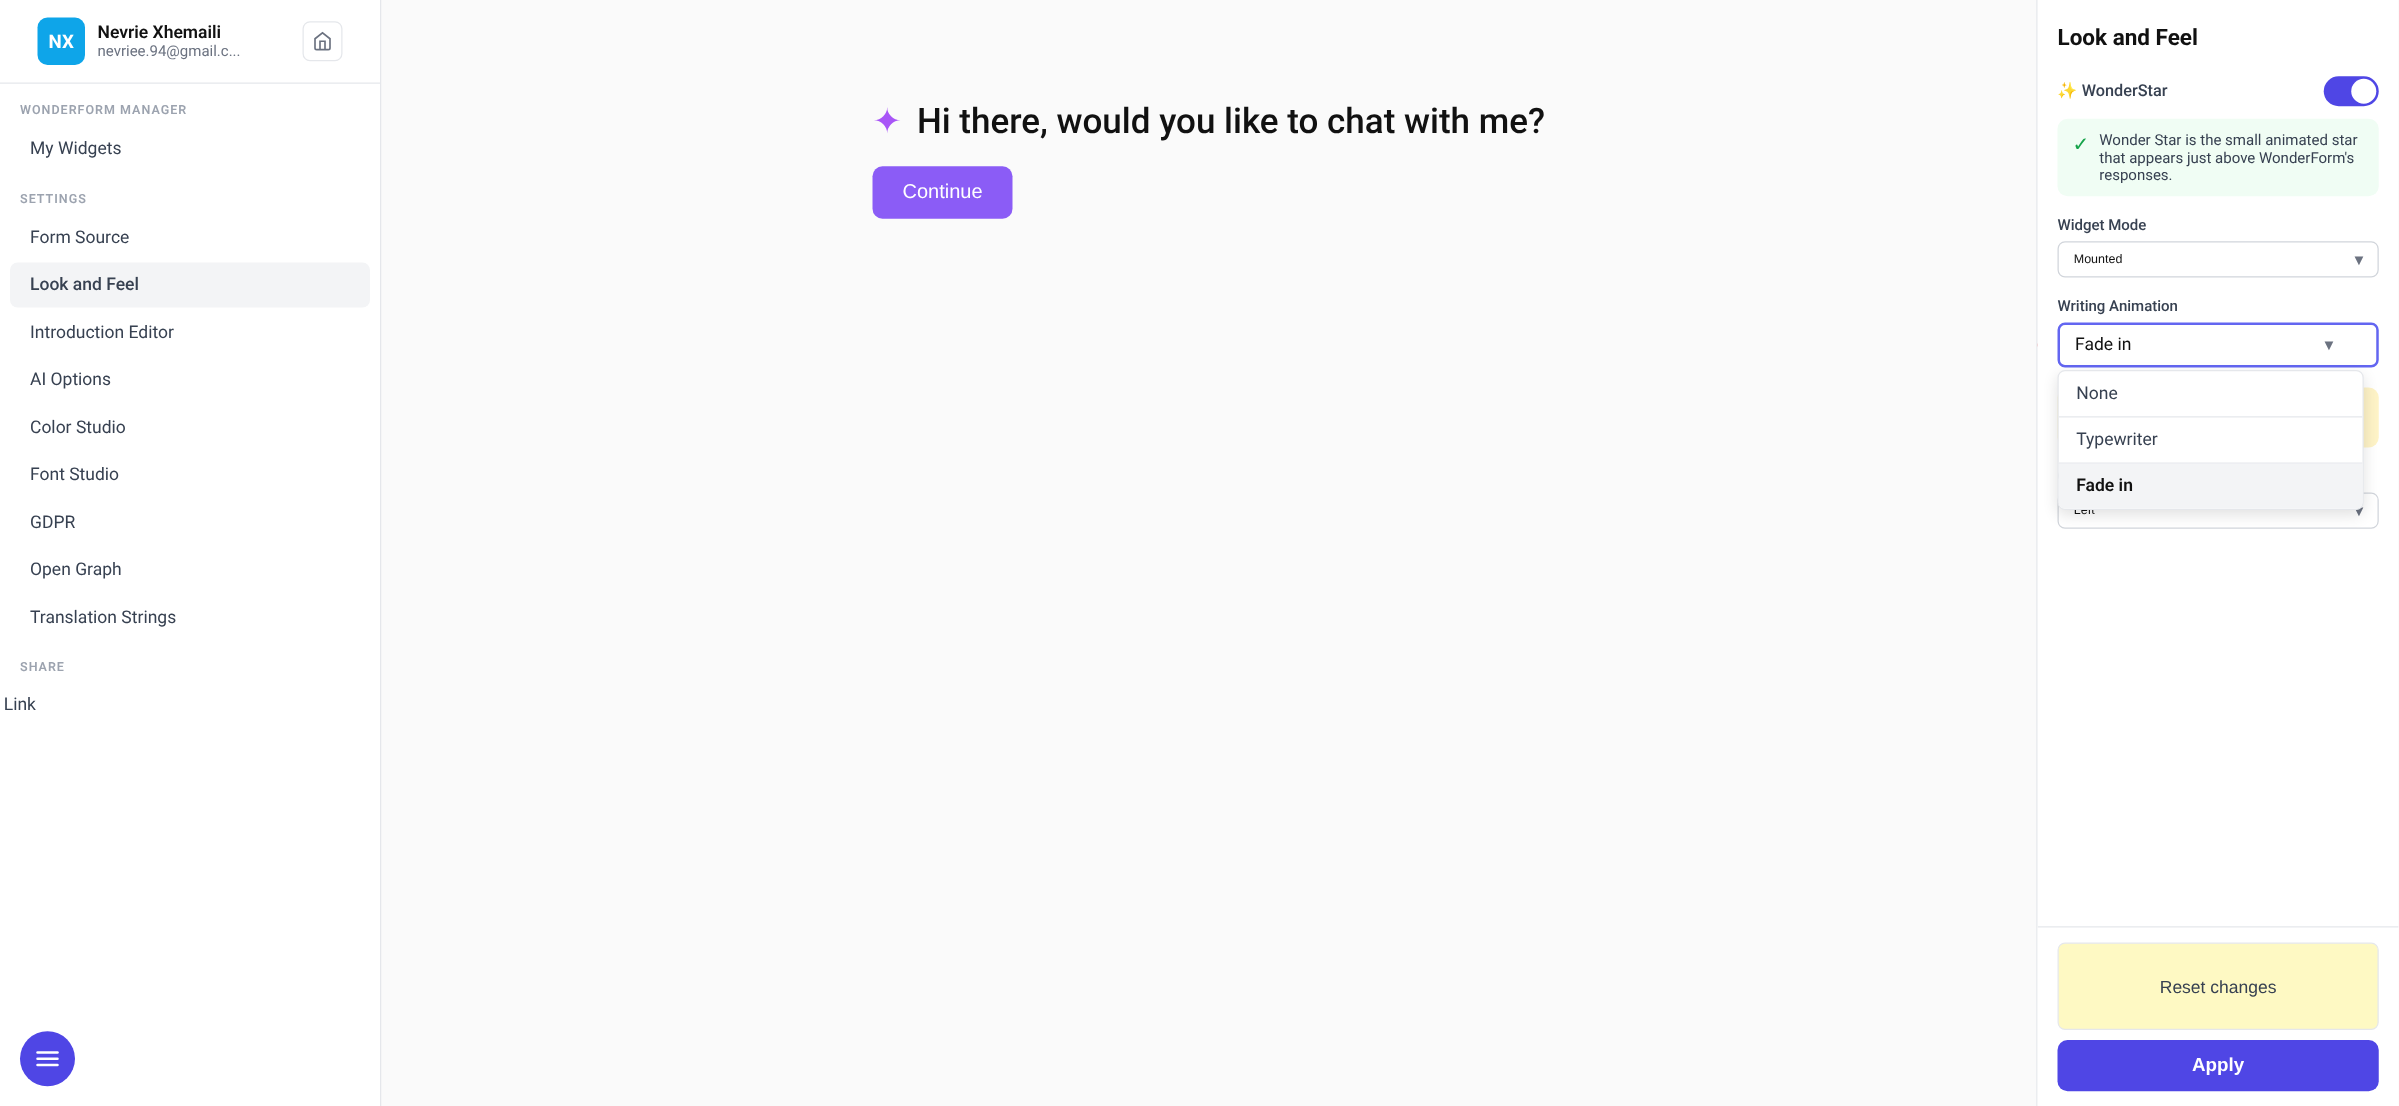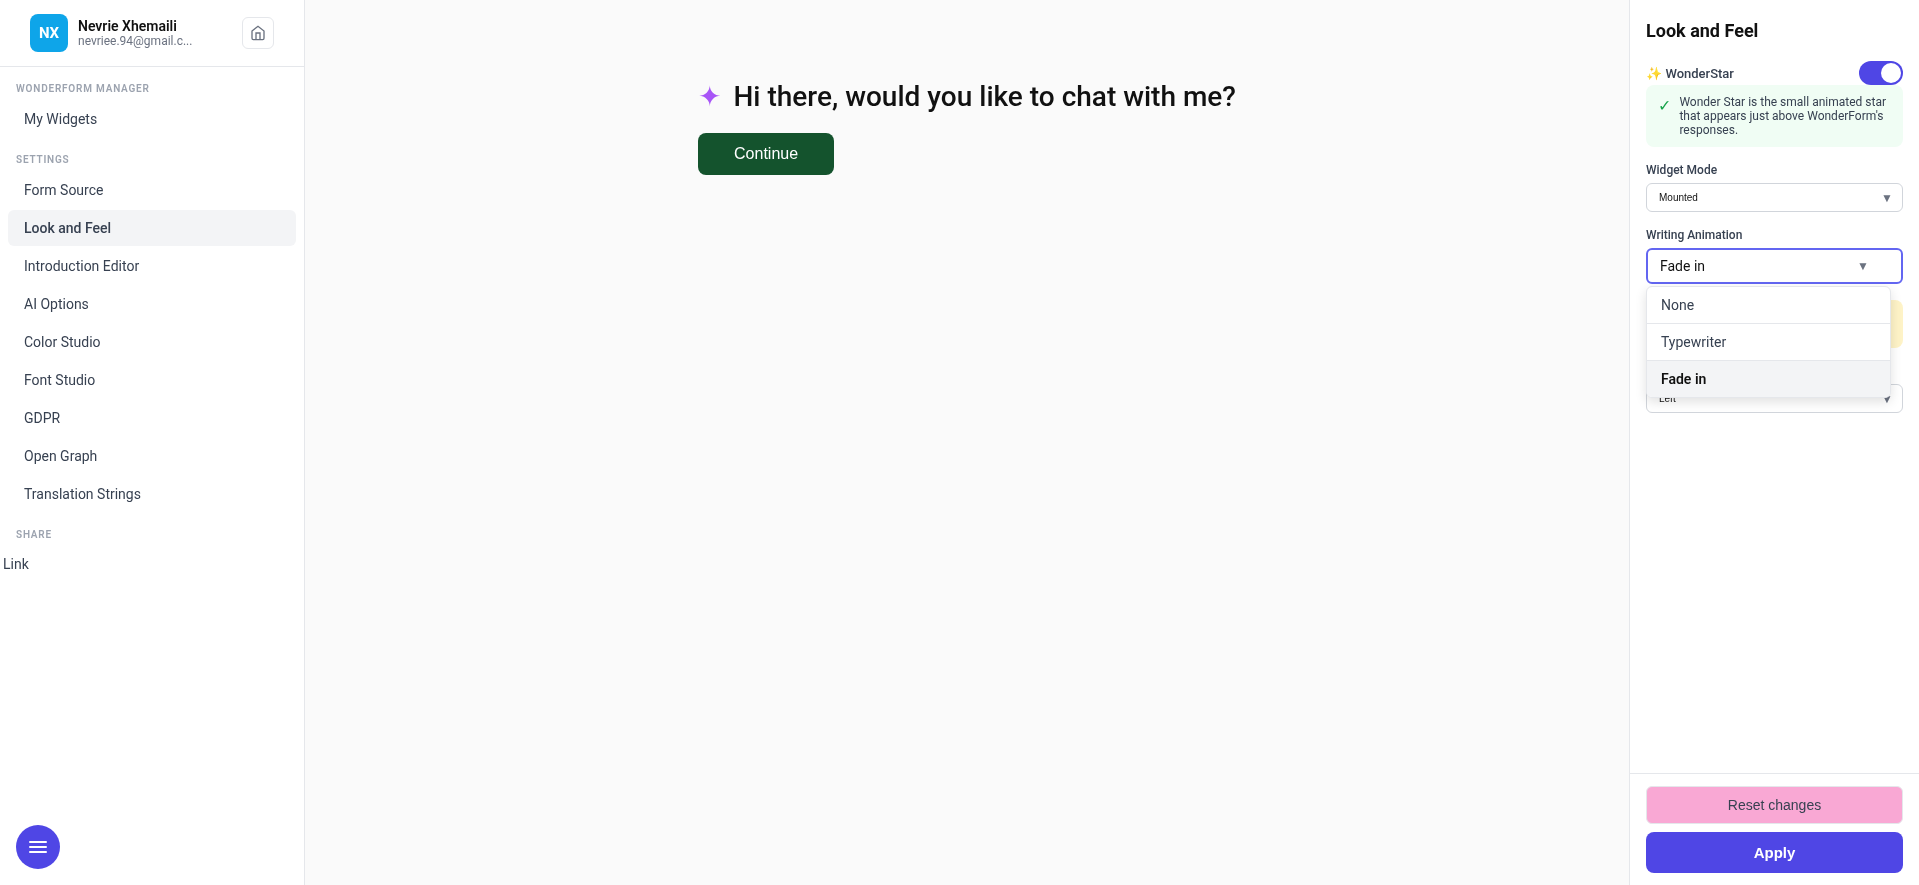--- a/index.html
+++ b/index.html
@@ -103,25 +103,25 @@
       align-items: center;
       gap: 12px;
     }
     .star-icon { color: #a855f7; font-size: 28px; }
     .chat-text {
       font-size: 28px;
       font-weight: 500;
       color: #111;
     }
     .continue-btn {
-      background: #14532d;
+      background: #8b5cf6;
       color: #fff;
       border: none;
       border-radius: 8px;
-      padding: 12px 36px;
+      padding: 12px 24px;
       font-size: 16px;
       font-weight: 500;
       cursor: pointer;
       width: fit-content;
     }
 
     
     .right-panel {
       width: 290px;
       min-width: 290px;
@@ -143,20 +143,21 @@
       font-weight: 700;
       color: #111;
       margin-bottom: 20px;
     }
 
     
     .wonder-star-row {
       display: flex;
       align-items: center;
       justify-content: space-between;
+      margin-bottom: 10px;
     }
     .wonder-star-label {
       font-size: 13px;
       font-weight: 500;
       color: #374151;
       display: flex; align-items: center; gap: 6px;
     }
     .toggle-switch {
       width: 44px; height: 24px;
       background: #4f46e5;
@@ -281,22 +282,22 @@
     .panel-footer {
       padding: 12px 16px;
       border-top: 1px solid #e5e7eb;
       display: flex;
       flex-direction: column;
       gap: 8px;
       background: #fff;
     }
     .reset-btn {
       width: 100%;
-      padding: 10px;
-      background: #f9a8d4;
+      padding: 26px;
+      background: #fef9c3;
       border: 1px solid #e5e7eb;
       border-radius: 6px;
       font-size: 14px;
       color: #374151;
       cursor: pointer;
       font-weight: 500;
     }
     .apply-btn {
       width: 100%;
       padding: 12px;

